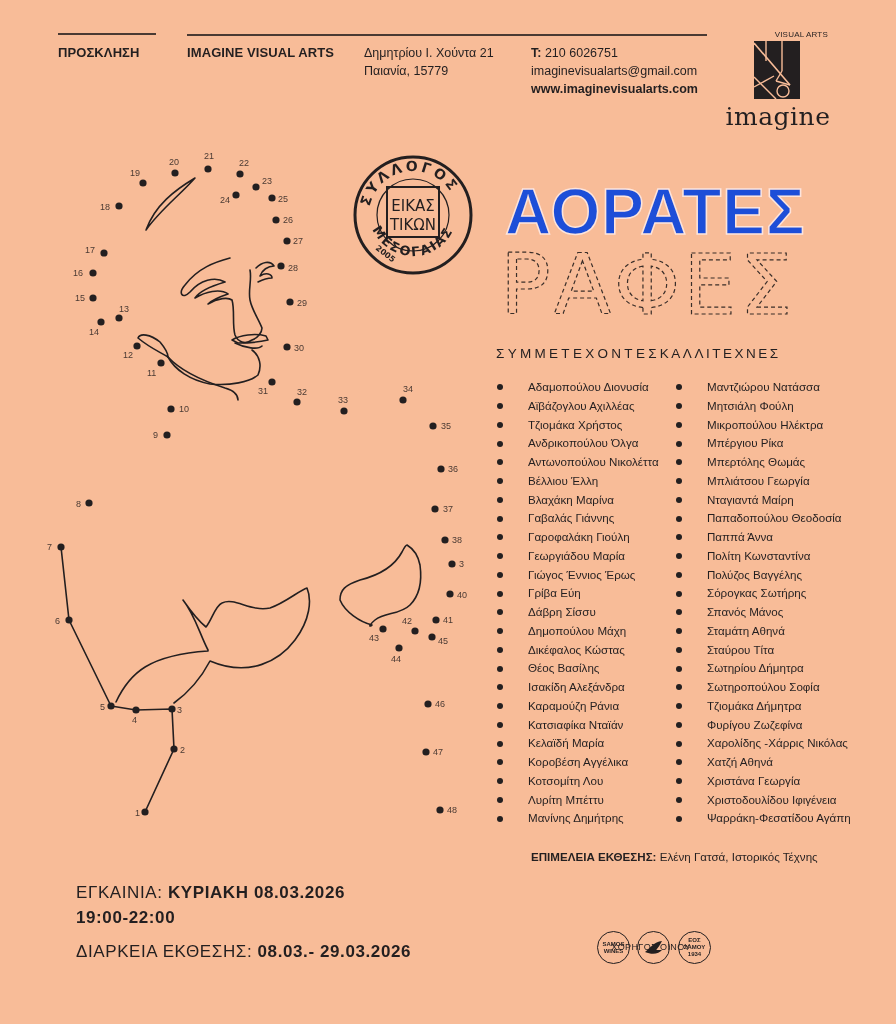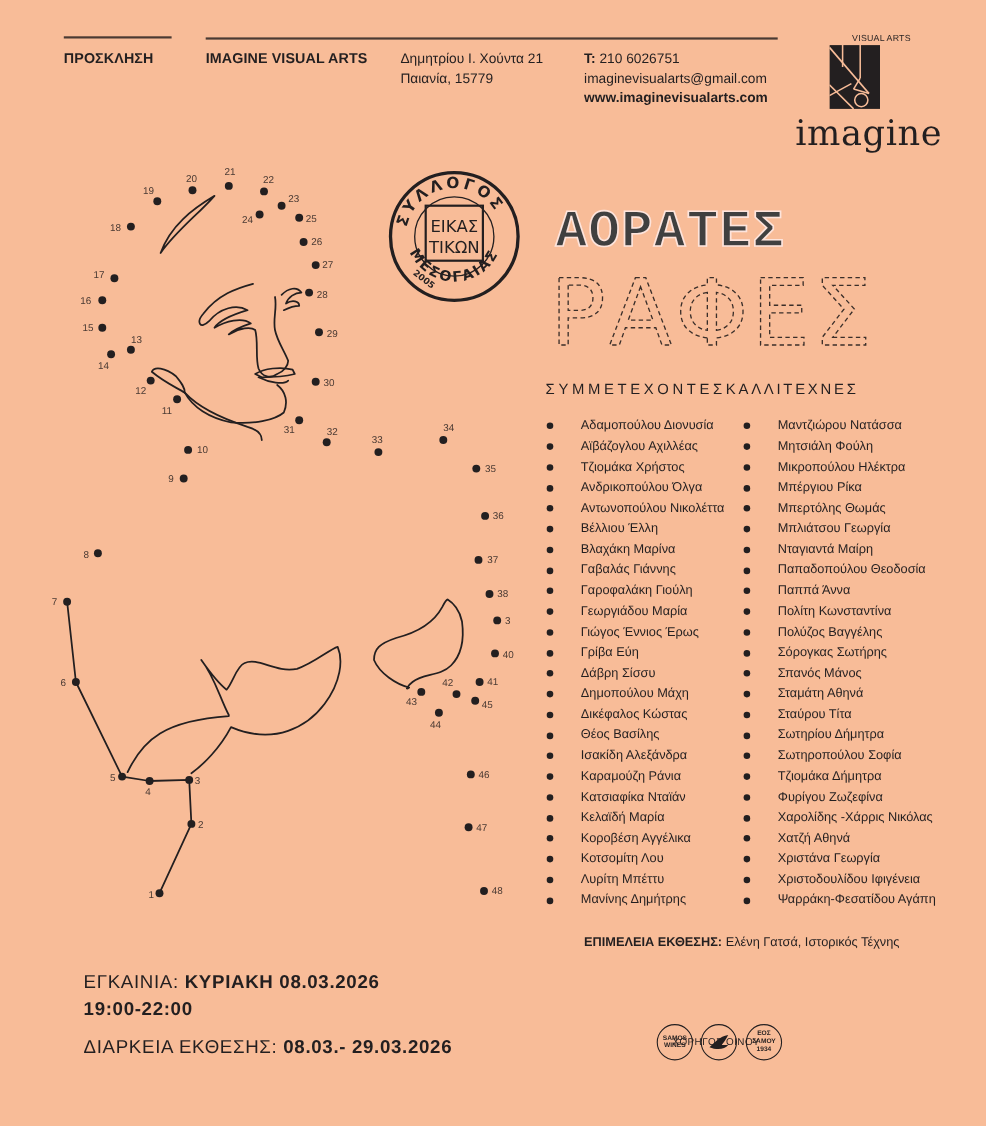--- a/index.html
+++ b/index.html
@@ -13,28 +13,28 @@
     .abs { position: absolute; }
 
     
     .hline { position: absolute; height: 1.5px; background: #4a3a33; }
     .h-label { font-weight: bold; font-size: 13px; letter-spacing: 0.1px; }
     .h-text { font-size: 12.5px; line-height: 18px; }
     .h-bold { font-weight: bold; }
 
     
     .logo-top { font-size: 8px; font-weight: normal; letter-spacing: 0.2px; text-align: right; width: 100px; }
-    .logo-word { font-family: "DejaVu Serif", serif; font-size: 32px; text-align: center; width: 110px; letter-spacing: 0.5px; color: #231f20; }
+    .logo-word { font-family: "DejaVu Serif", serif; font-size: 25px; text-align: center; width: 110px; letter-spacing: 0.5px; color: #231f20; }
 
     
     .title-main {
-      font-family: Liberation Mono, monospace;
+      font-family: Liberation Sans, sans-serif;
       font-weight: bold;
-      font-size: 48px;
-      color: #404040;
+      font-size: 64px;
+      color: #1d4ed8;
       letter-spacing: 1px;
       -webkit-text-stroke: 1.5px #fde4dc;
       line-height: 64px;
     }
     .participants-heading { font-size: 13.5px; letter-spacing: 3.3px; }
     .participants-heading b { font-weight: 400; letter-spacing: 2.5px; }
 
     
     .artist-col { position: absolute; list-style: none; }
     .artist-col li {

